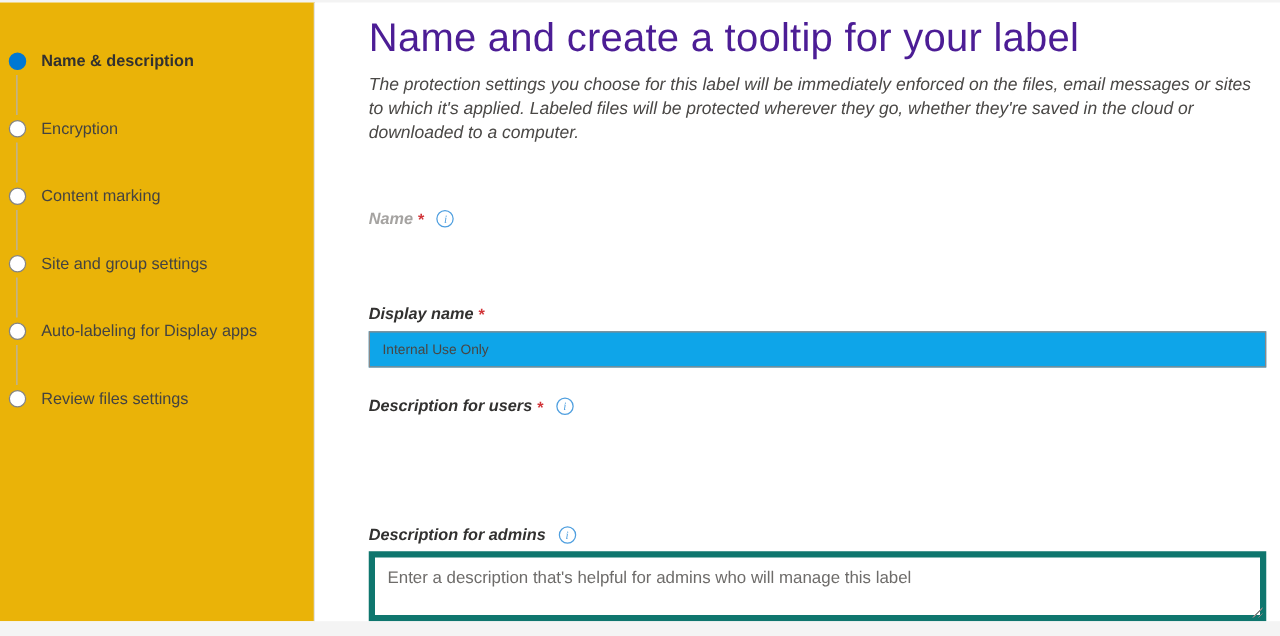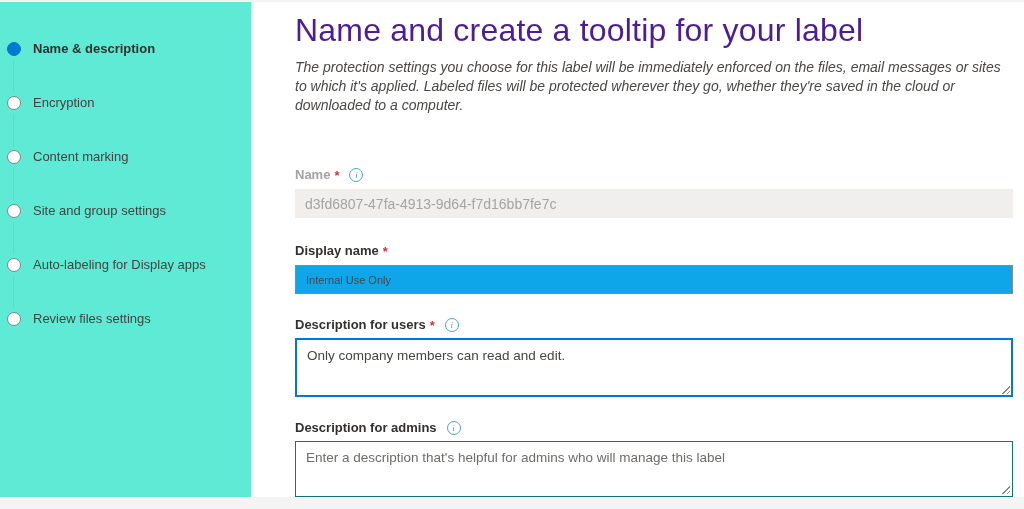--- a/index.html
+++ b/index.html
@@ -14,21 +14,21 @@
     background: #f3f3f3;
   }
   .bottom-strip {
     position: absolute; bottom: 0; left: 0; width: 100%; height: 12px;
     background: #f4f4f4;
   }
 
   
   .sidebar {
     position: absolute; left: 0; top: 2px; width: 252px; height: 495px;
-    background: #5eead4; border-right: 1px solid #e4e4e4;
+    background: #eab308; border-right: 1px solid #e4e4e4;
   }
   .steps { list-style: none; position: relative; }
   .step { position: absolute; left: 0; width: 100%; height: 14px; cursor: pointer; }
   .step-circle {
     position: absolute; left: 7px; top: 0; width: 14px; height: 14px;
     border-radius: 50%; background: #ffffff; border: 1px solid #848484;
   }
   .step.active .step-circle { background: var(--accent, #0078d4); border-color: var(--accent, #0078d4); }
   .step-label {
     position: absolute; left: 33px; top: 0; font-size: 13px; line-height: 14px;
@@ -52,21 +52,21 @@
     font-size: 14px; line-height: 19px; color: #4a4846; font-style: italic;
   }
 
   .field-group { position: absolute; left: 0; width: 718px; }
   .fg-name { top: 168px; }
   .fg-display { top: 244px; }
   .fg-users { top: 318px; }
   .fg-admins { top: 421px; }
 
   .field-label-row { display: flex; align-items: center; height: 14px; }
-  .field-label { font-size: 13px; font-weight: bold; color: #323130; line-height: 14px; }
+  .field-label { font-size: 13px; font-weight: bold; color: #323130; line-height: 14px; font-style: italic; }
   .field-label.disabled { color: #a5a3a1; }
   .req-asterisk { color: var(--required, #d13438); font-weight: bold; font-size: 13px; margin-left: 4px; }
   .info-icon {
     display: inline-flex; align-items: center; justify-content: center;
     width: 14px; height: 14px; margin-left: 10px; border-radius: 50%;
     border: 1px solid var(--info, #4f9fdf); color: var(--info, #4f9fdf);
     font-size: 9px; font-style: italic; font-family: "Liberation Serif", serif;
     line-height: 1; cursor: pointer;
   }
 
@@ -78,21 +78,21 @@
   }
   .text-input:disabled, .text-input.disabled {
     background: #f0efee; border: none; color: #a6a4a2; font-size: 14px;
   }
 
   .textarea-wrap { position: relative; margin-top: 6px; }
   textarea {
     display: block; width: 718px; resize: none; outline: none; border-radius: 0;
     font-family: "Liberation Sans", sans-serif; font-size: 13.5px;
     padding: 7px 10px; color: #484644; line-height: 17px;
-    border: 1px solid #0f766e; background: #ffffff;
+    border: 5px solid #0f766e; background: #ffffff;
   }
   textarea::placeholder { color: #6e6c6a; opacity: 1; }
   .ta-users { height: 59px; border: 2px solid var(--accent, #0078d4); }
   .ta-admins { height: 56px; }
   .resize-grip {
     position: absolute; right: 3px; bottom: 3px; width: 9px; height: 9px;
     background:
       linear-gradient(135deg, transparent 0 55%, #8a8886 55% 63%, transparent 63% 78%, #8a8886 78% 86%, transparent 86%);
     pointer-events: none;
   }
@@ -134,40 +134,35 @@
 <main class="main">
   <h1 class="page-title">Name and create a tooltip for your label</h1>
   <p class="page-desc">The protection settings you choose for this label will be immediately enforced on the files, email messages or sites to which it's applied. Labeled files will be protected wherever they go, whether they're saved in the cloud or downloaded to a computer.</p>
 
   <div class="field-group fg-name">
     <div class="field-label-row">
       <span class="field-label disabled">Name</span>
       <span class="req-asterisk">*</span>
       <span class="info-icon">i</span>
     </div>
-    <input class="text-input disabled" type="text" disabled="" value="d3fd6807-47fa-4913-9d64-f7d16bb7fe7c" style="">
   </div>
 
   <div class="field-group fg-display">
     <div class="field-label-row">
       <span class="field-label">Display name</span>
       <span class="req-asterisk">*</span>
     </div>
     <input class="text-input" type="text" value="Internal Use Only" style="">
   </div>
 
   <div class="field-group fg-users">
     <div class="field-label-row">
       <span class="field-label">Description for users</span>
       <span class="req-asterisk">*</span>
       <span class="info-icon">i</span>
-    </div>
-    <div class="textarea-wrap">
-      <textarea class="ta-users" style="">Only company members can read and edit.</textarea>
-      <span class="resize-grip"></span>
     </div>
   </div>
 
   <div class="field-group fg-admins">
     <div class="field-label-row">
       <span class="field-label">Description for admins</span>
       <span class="info-icon">i</span>
     </div>
     <div class="textarea-wrap">
       <textarea class="ta-admins" placeholder="Enter a description that's helpful for admins who will manage this label" style=""></textarea>

